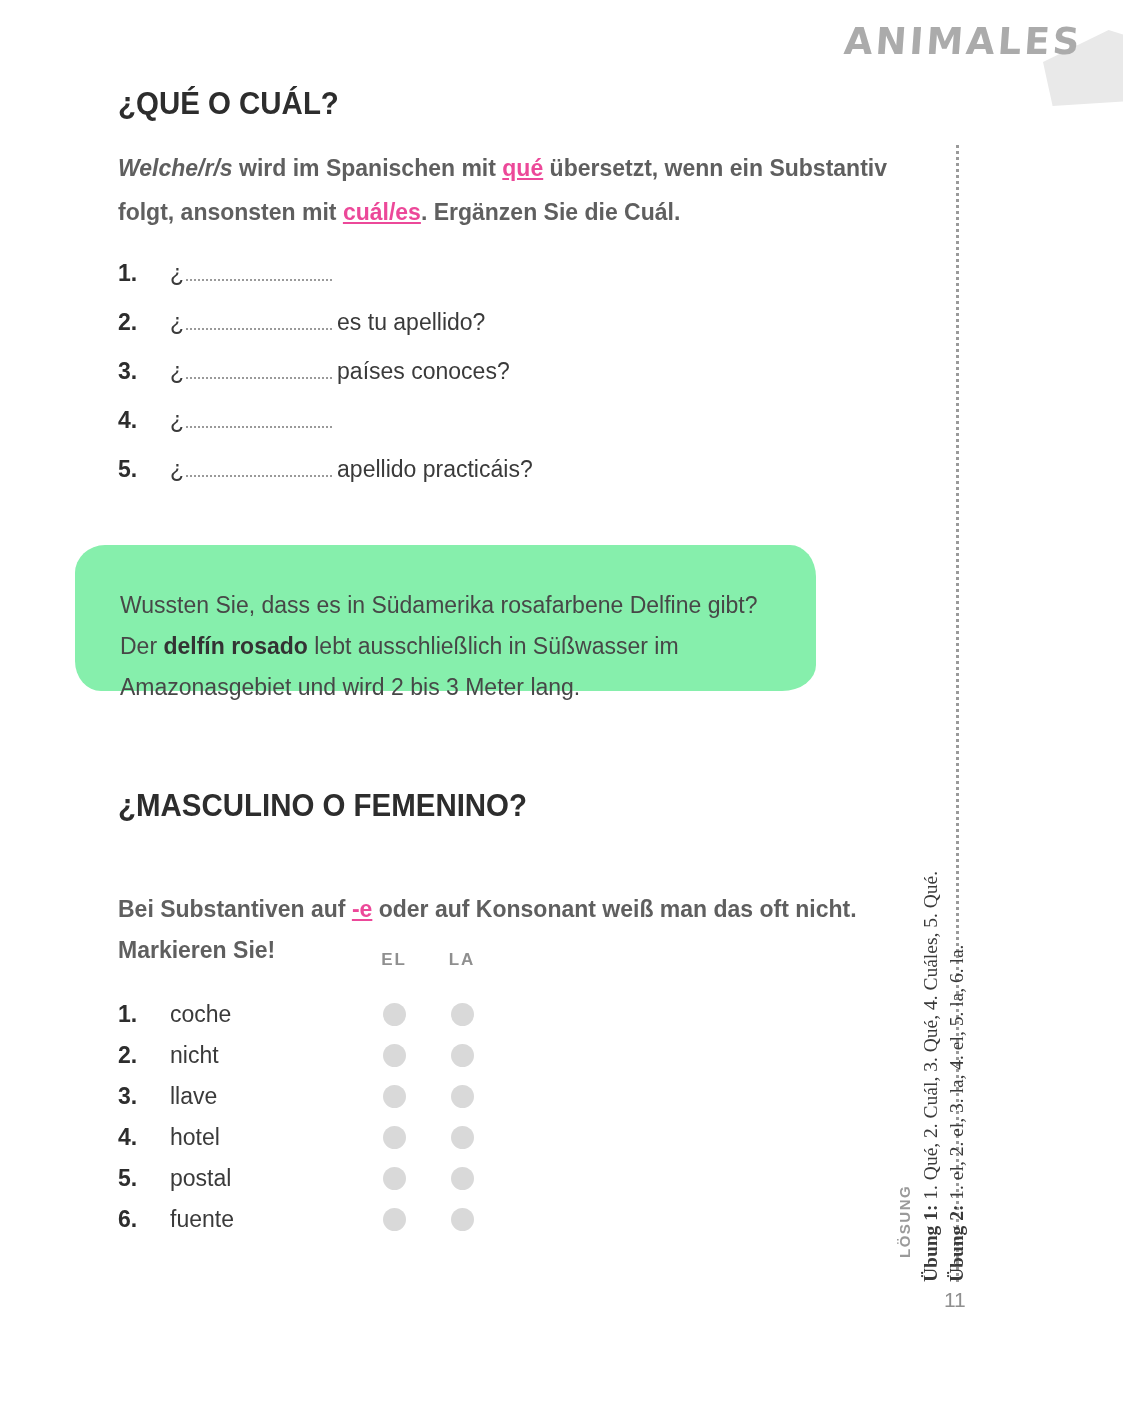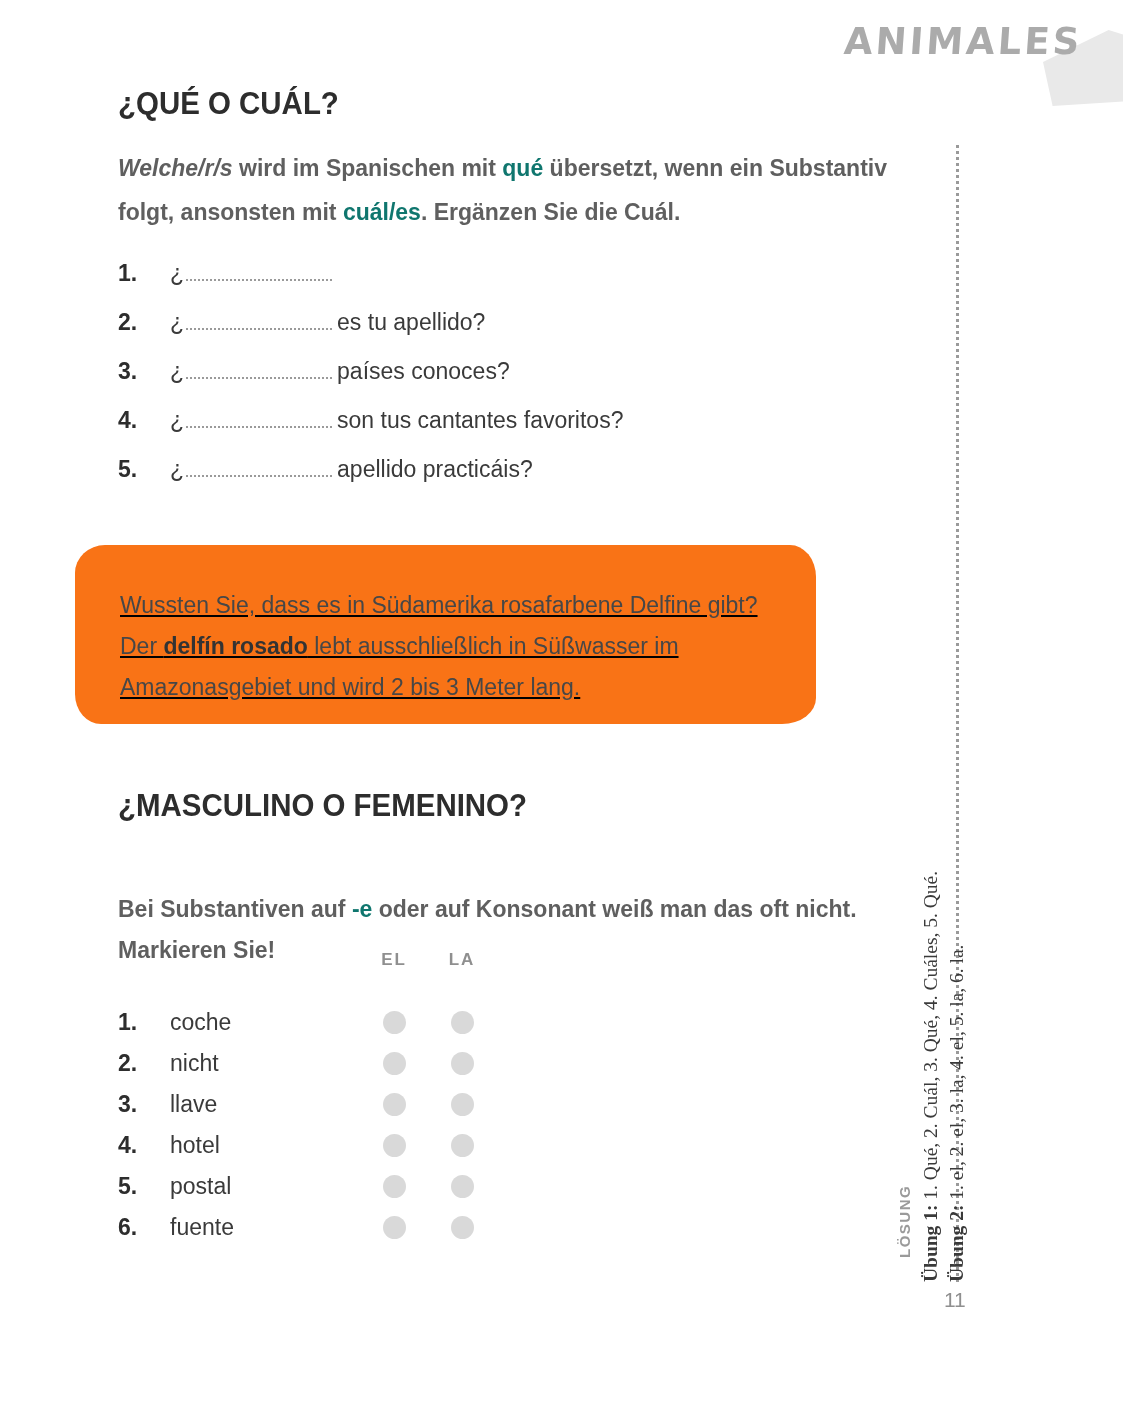--- a/index.html
+++ b/index.html
@@ -31,52 +31,51 @@
   .title1 { top:86px; }
   .title2 { top:788px; }
 
   
   .intro {
     position:absolute; left:118px; width:790px;
     font-size:23px; font-weight:bold; color:#5f5f5f;
   }
   .intro1 { top:146px; line-height:44px; }
   .intro2 { top:846px; line-height:41px;margin-top:43px; }
-  .intro .em { color:#0f766e; }
+  .intro .em { color:#ec4899;text-decoration:underline; }
   .intro .it { font-style:italic; }
 
   
   .exlist { position:absolute; left:118px; top:260px; }
   .exrow {
     display:flex; align-items:baseline; height:49px;
     font-size:23px; color:#3a3a3a;
   }
   .exrow .num { width:52px; font-weight:bold; color:#2d2d2d; }
   .dots {
     display:inline-block; width:146px; margin-left:2px; margin-right:5px;
     border-bottom:2.5px dotted #9a9a9a;
   }
 
   
   .infobox {
-    position:absolute; left:75px; top:545px; width:741px; height:179px;
-    background:#f97316;
+    position:absolute; left:75px; top:545px; width:741px; height:146px;
+    background:#86efac;
     border-radius:30px 26px 34px 26px / 28px 32px 26px 30px;
     padding:40px 45px;
-    text-decoration:underline;
   }
   .infobox p { font-size:23px; line-height:41px; color:#474747; }
   .infobox .b { font-weight:bold; color:#333333; }
 
   
   .gtable { position:absolute; left:118px; top:950px; }
   .gt-head-row, .gt-row {
     display:grid; grid-template-columns:52px 190px 68px 68px;
   }
-  .gt-head-row { margin-bottom:32px; }
+  .gt-head-row { margin-bottom:24px; }
   .gt-h {
     text-align:center; font-size:17px; font-weight:bold;
     letter-spacing:2px; color:#8f8f8f;
   }
   .gt-h.el { grid-column:3; }
   .gt-h.la { grid-column:4; }
   .gt-row { align-items:center; height:41px; font-size:23px; color:#3a3a3a; }
   .gt-row .num { font-weight:bold; color:#2d2d2d; }
   .circle {
     width:23px; height:23px; border-radius:50%;
@@ -135,21 +134,20 @@
     <div class="exrow">
       <span class="num">3.</span>
         <span class="q">¿</span>
         <span class="dots"></span>
         <span class="extext">países conoces?</span>
     </div>
     <div class="exrow">
       <span class="num">4.</span>
         <span class="q">¿</span>
         <span class="dots"></span>
-        <span class="extext">son tus cantantes favoritos?</span>
     </div>
     <div class="exrow">
       <span class="num">5.</span>
         <span class="q">¿</span>
         <span class="dots"></span>
         <span class="extext">apellido practicáis?</span>
     </div>
   </div>
 
   <div class="infobox">

